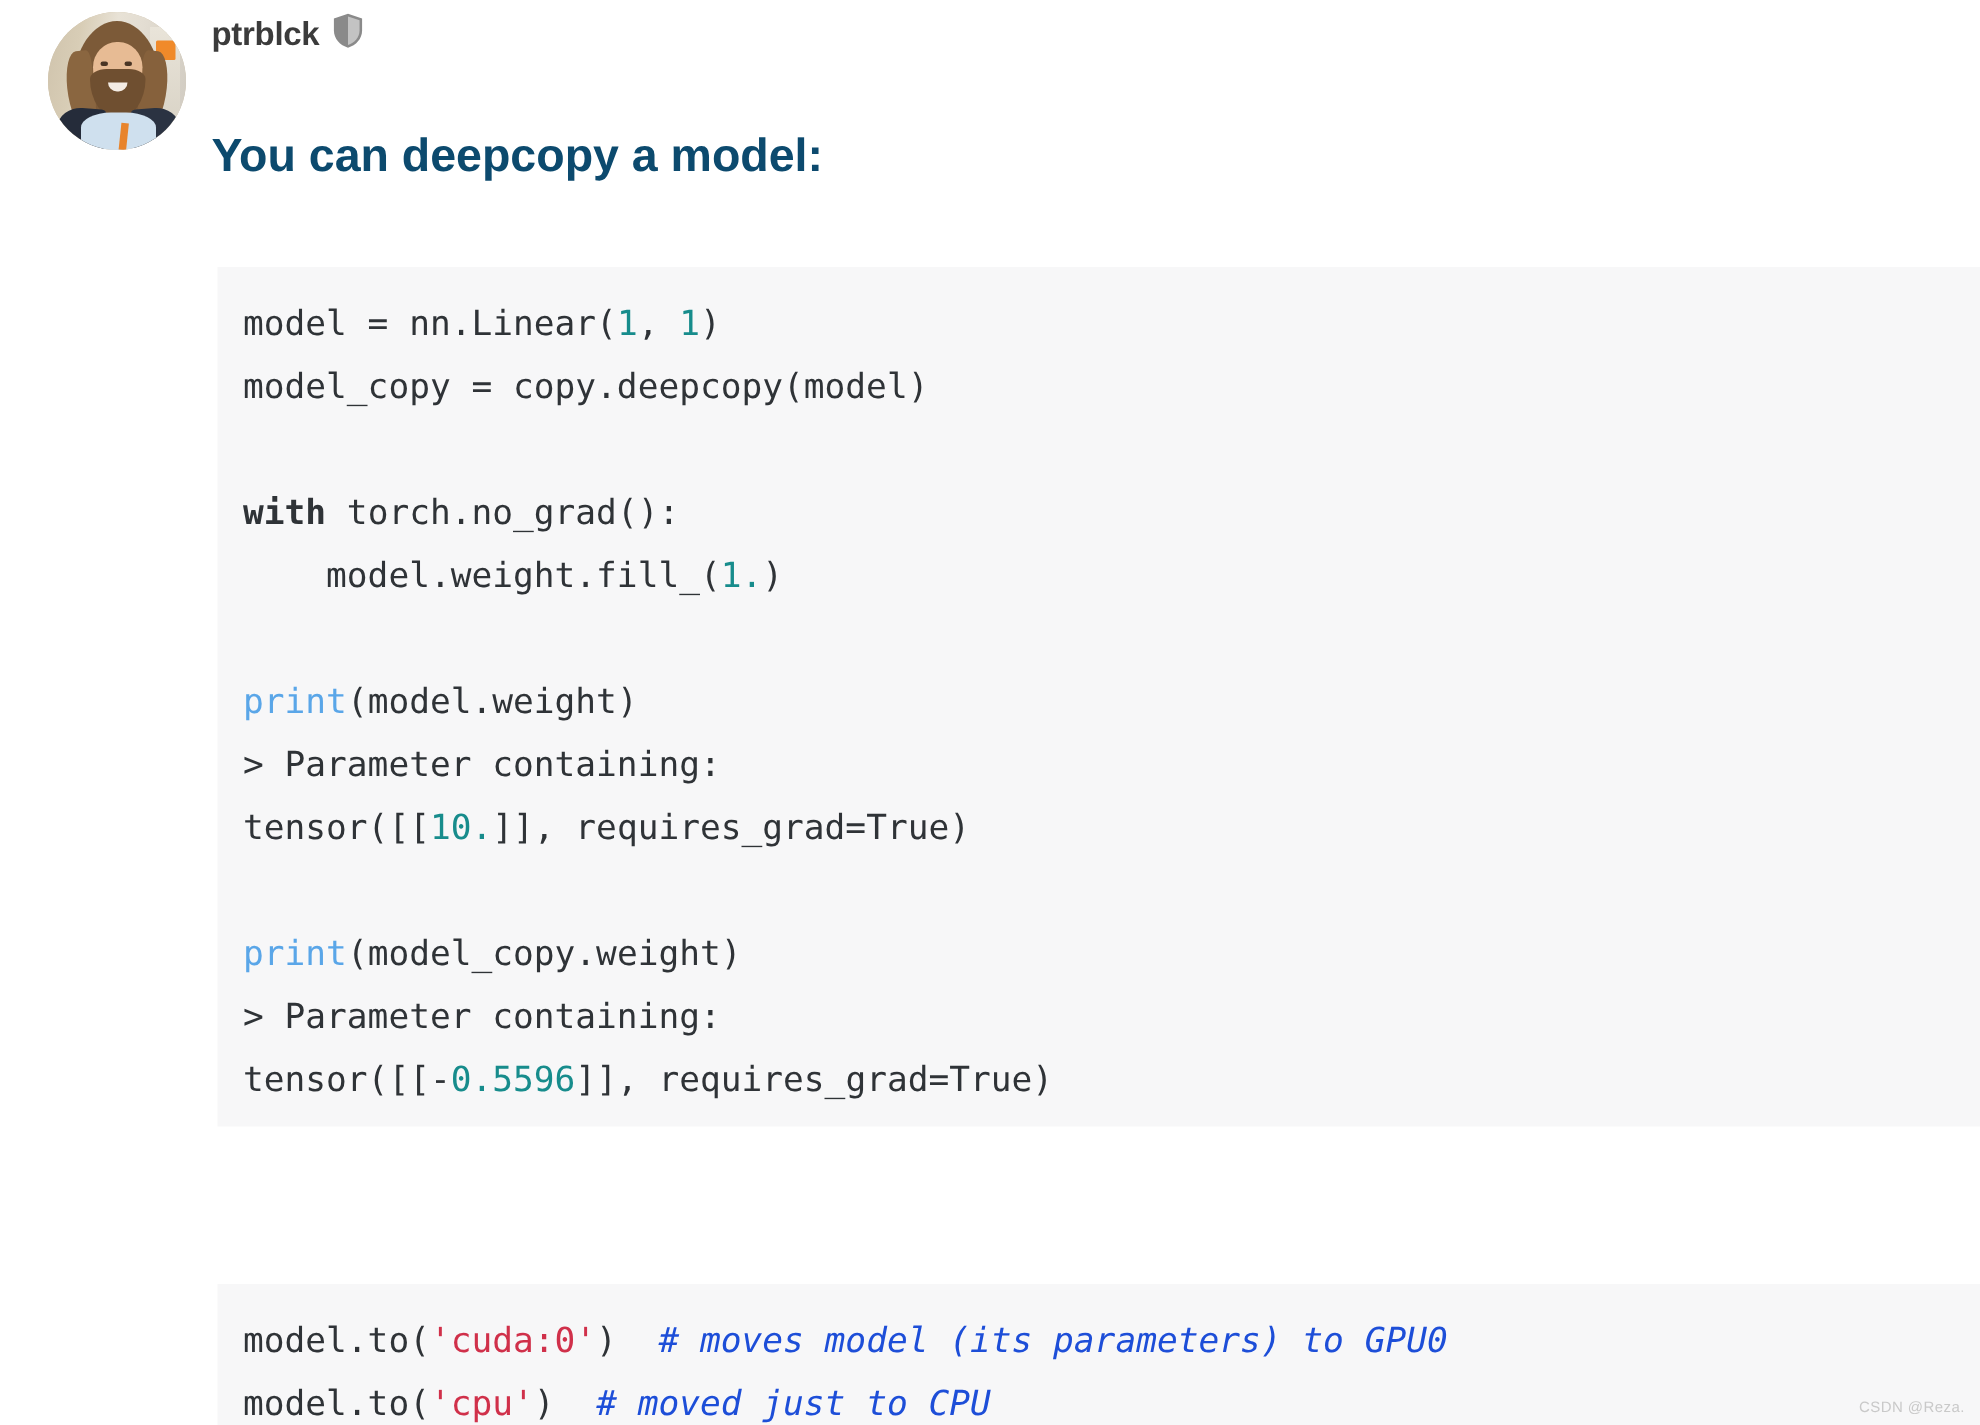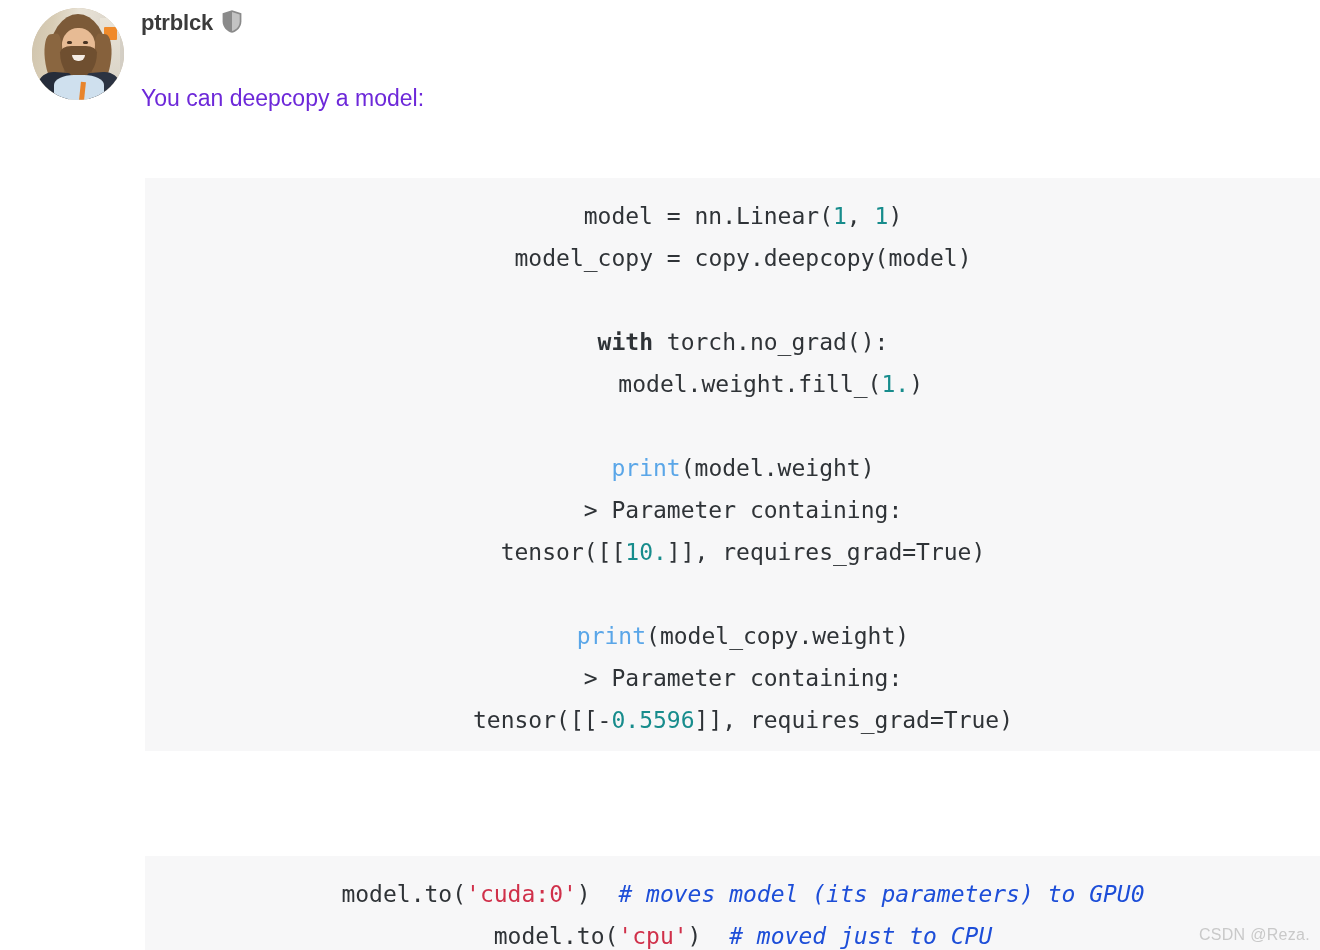--- a/index.html
+++ b/index.html
@@ -10,21 +10,21 @@
     background: #ffffff;
     overflow: hidden;
   }
   body {
     font-family: "Liberation Sans", sans-serif;
     color: #1c1c1c;
     position: relative;
   }
 
   
-  .post { position: relative; width: 1320px; height: 950px; text-align: center; }
+  .post { position: relative; width: 1320px; height: 950px; }
 
   .avatar-wrap {
     position: absolute;
     left: 32px; top: 8px;
     width: 92px; height: 92px;
   }
   .avatar {
     width: 92px; height: 92px;
     border-radius: 50%;
     overflow: hidden;
@@ -147,24 +147,25 @@
     font-weight: bold;
     color: #3b3b3b;
     letter-spacing: -0.2px;
   }
   .shield-icon { display: block; }
 
   
   .para {
     position: absolute;
     left: 141px;
-    font-size: 23px;
+    font-size: 31px;
     line-height: 1.3;
-    color: #6d28d9;
+    color: #0c4a6e;
     white-space: nowrap;
+    font-weight: bold;
   }
   .para-1 { top: 84px; }
   .para-2 { top: 763px; }
 
   
   .codeblock {
     position: absolute;
     left: 145px;
     width: 1179px;
     background: #f7f7f8;
@@ -181,21 +182,21 @@
   .tok-num  { color: #178c8c; }
   .tok-kw   { color: #2f3337; font-weight: bold; }
   .tok-fn   { color: #5aa6e8; }
   .tok-str  { color: #d0304a; }
   .tok-cmt  { color: #1d4ed8; font-style: italic; }
 
   
   .watermark {
     position: absolute;
     right: 10px; bottom: 6px;
-    font-size: 16px;
+    font-size: 10px;
     color: #c9c9c9;
     font-family: "Liberation Sans", sans-serif;
     letter-spacing: 0.3px;
   }
 </style>
 </head>
 <body>
 
 <div class="post">
 

